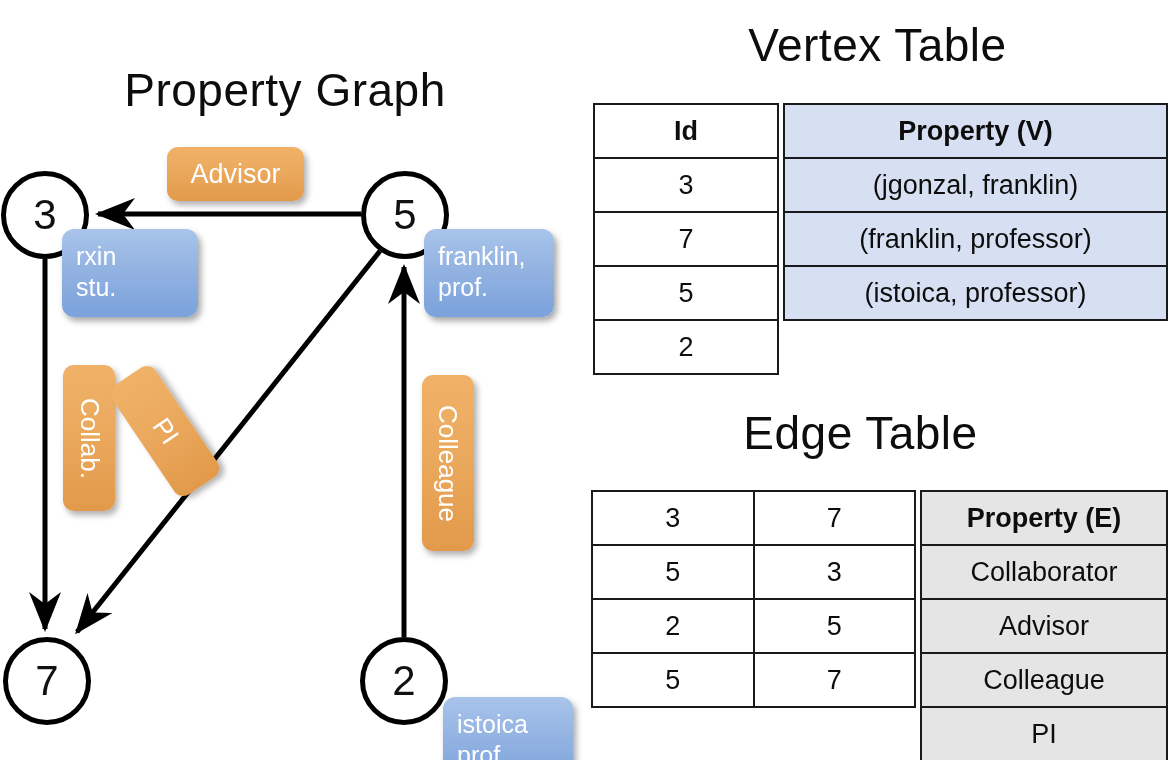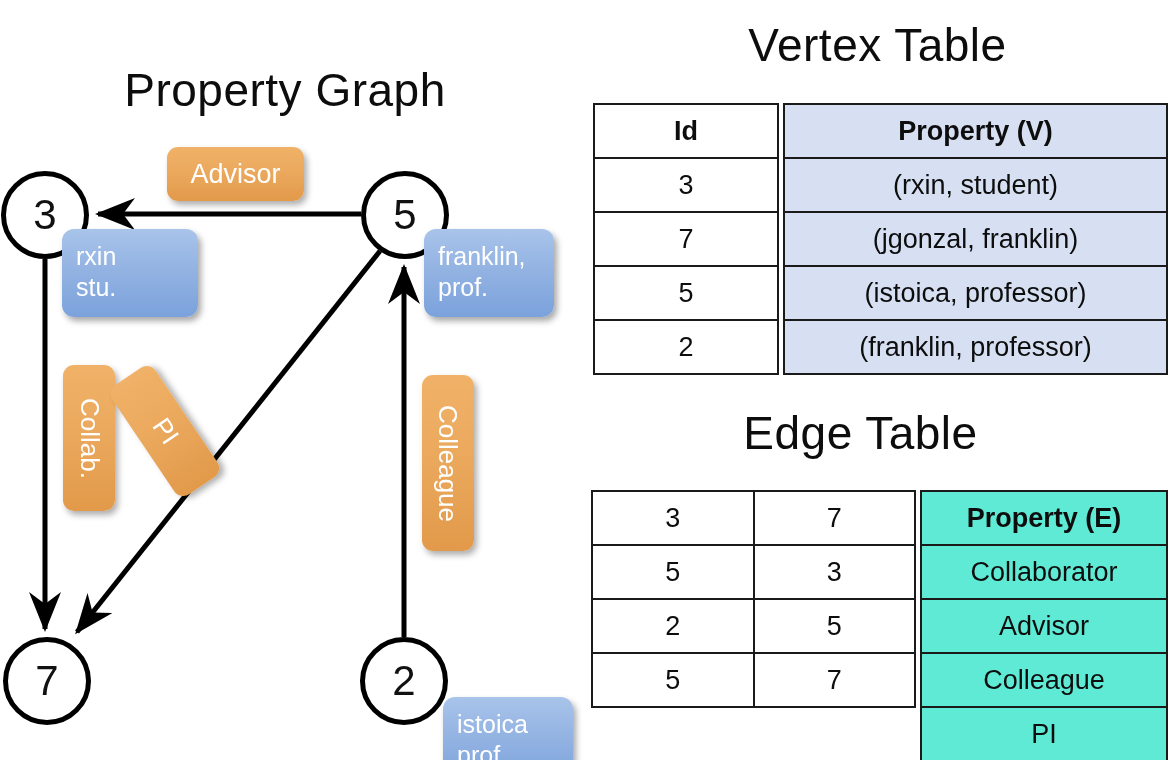--- a/index.html
+++ b/index.html
@@ -136,21 +136,21 @@
     color: #0d0d0d;
     padding: 4px;
     height: 54px;
     box-sizing: border-box;
   }
   .tbl th {
     font-weight: 700;
     font-size: 27px;
   }
   .cell-blue   { background: #d6e0f2; }
-  .cell-peach  { background: #5eead4; margin-left: 29px; }
+  .cell-peach  { background: #e5e5e5; margin-left: 29px; }
 
   
   #vertex-id-tbl       { left: 593px;  top: 103px; width: 186px; }
   #vertex-property-tbl { left: 783px;  top: 103px; width: 385px; border-radius: 25px; }
   
   #edge-srcdst-tbl     { left: 591px;  top: 490px; width: 325px; }
   #edge-property-tbl   { left: 920px;  top: 490px; width: 248px; }
   #edge-srcdst-tbl col.c { width: 50%; }
 </style>
 </head>
@@ -237,30 +237,27 @@
   </tr>
 </tbody>
   </table>
 
 <table class="tbl" id="vertex-property-tbl">
   <tbody>
       <tr>
     <th class="cell-blue">Property (V)</th>
   </tr>
   <tr>
-    <td class="cell-blue">(rxin, student)</td>
-  </tr>
-  <tr>
     <td class="cell-blue">(jgonzal, franklin)</td>
   </tr>
   <tr>
+    <td class="cell-blue">(franklin, professor)</td>
+  </tr>
+  <tr>
     <td class="cell-blue">(istoica, professor)</td>
-  </tr>
-  <tr>
-    <td class="cell-blue">(franklin, professor)</td>
   </tr>
 </tbody>
   </table>
 
 <div class="title" id="title-edge-table">Edge Table</div>
 
 <table class="tbl" id="edge-srcdst-tbl">
   <colgroup>
       <col class="c">
       <col class="c">

